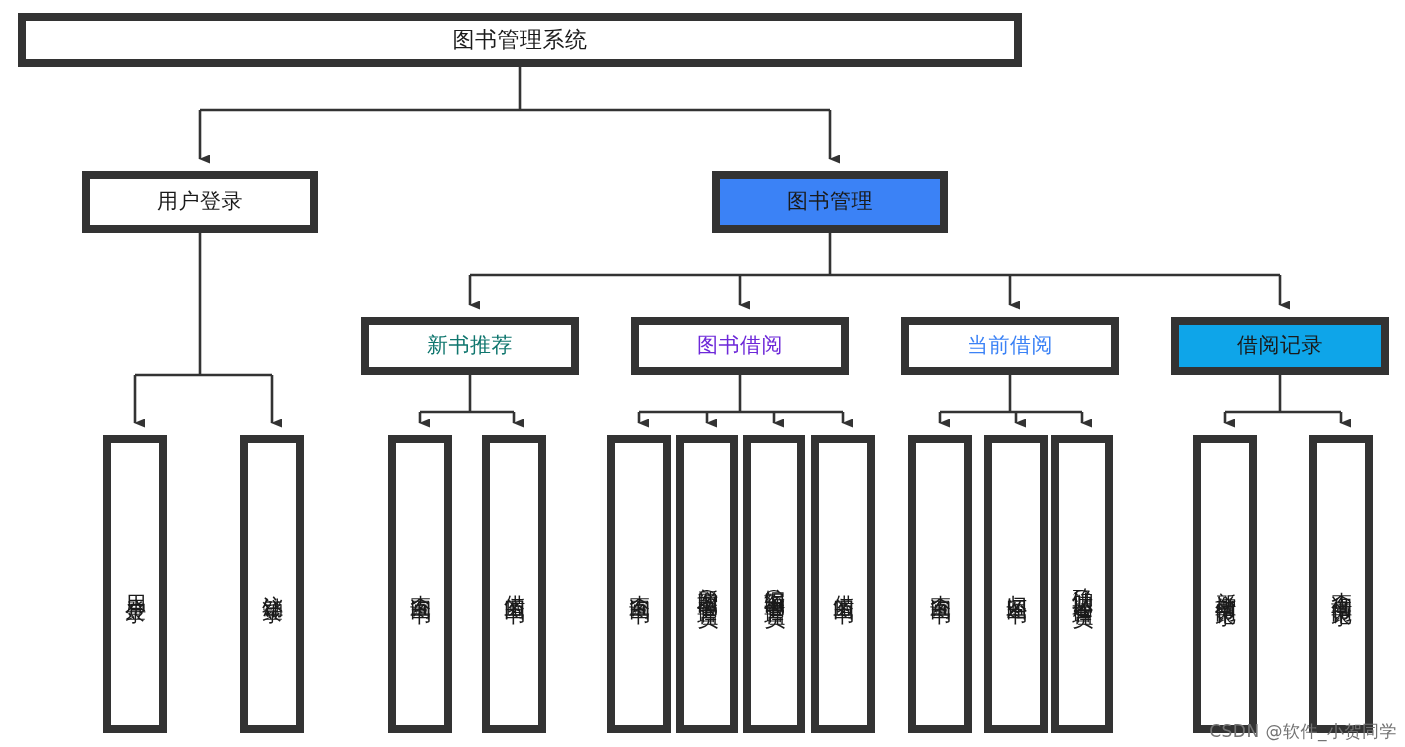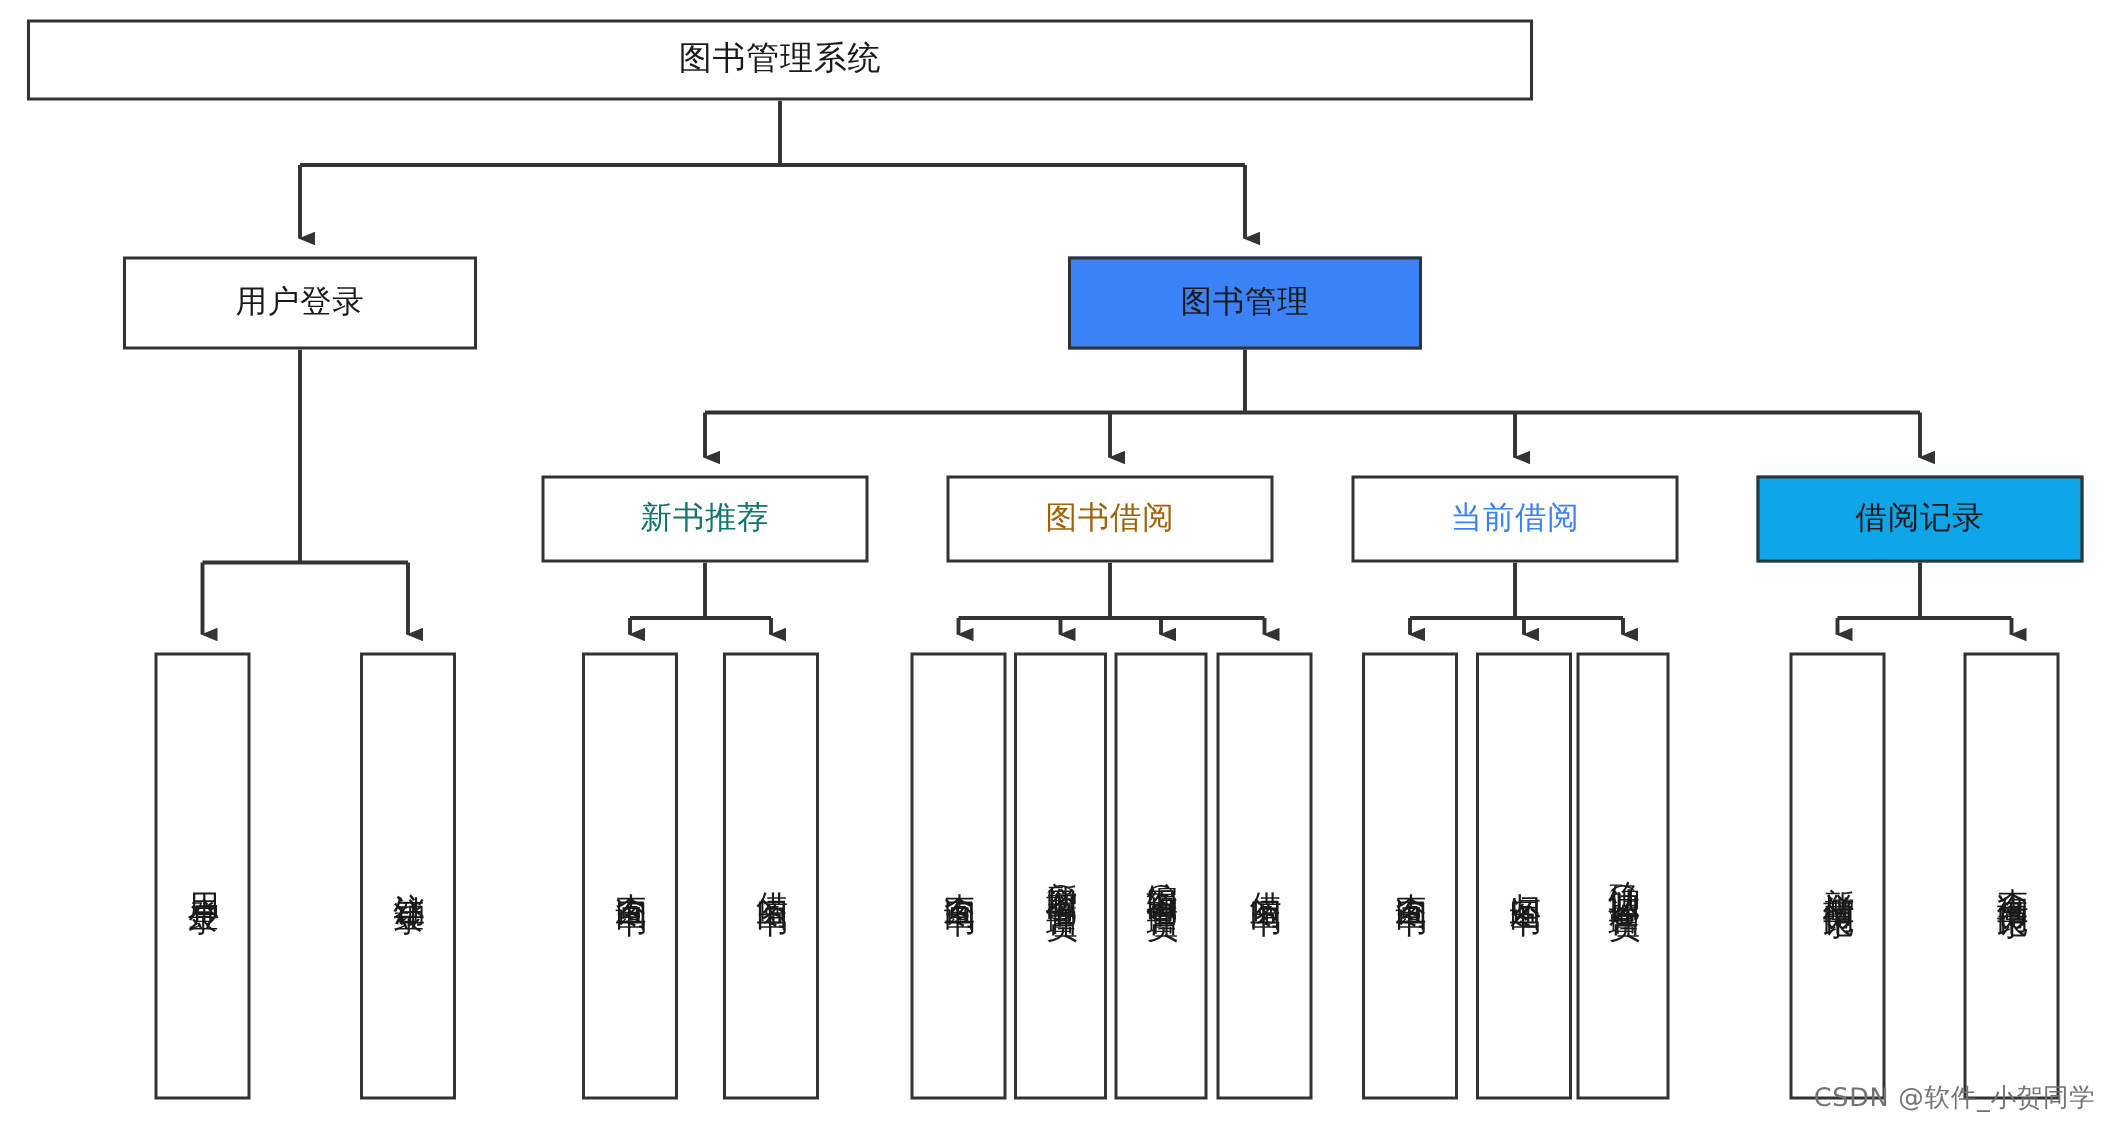--- a/index.html
+++ b/index.html
@@ -23,25 +23,26 @@
     position: absolute;
     top: 0;
     left: 0;
     width: 1405px;
     height: 747px;
   }
   .node-box {
     position: absolute;
     box-sizing: border-box;
     background: #ffffff;
-    border: 2px solid #d946ef;
+    border: 8px solid #d946ef;
     display: flex;
     align-items: center;
     justify-content: center;
     overflow: hidden;
+    font-family: Liberation Serif, serif;
   }
   .node-label {
     color: #1a1a1a;
     font-size: 21px;
     line-height: 1.12;
     letter-spacing: 0.5px;
     text-align: center;
     white-space: nowrap;
   }
   .node-box.vertical .node-label {
@@ -119,21 +120,21 @@
       <div class="node-box" style="left: 82px; top: 171px; width: 236px; height: 62px; border-color: rgb(51, 51, 51); background: rgb(255, 255, 255);">
         <span class="node-label" style="color: rgb(26, 26, 26);">用户登录</span>
       </div>
       <div class="node-box" style="left: 712px; top: 171px; width: 236px; height: 62px; border-color: rgb(51, 51, 51); background: #3b82f6;">
         <span class="node-label" style="color: rgb(26, 26, 26);">图书管理</span>
       </div>
       <div class="node-box" style="left: 361px; top: 317px; width: 218px; height: 58px; border-color: rgb(51, 51, 51); background: rgb(255, 255, 255);">
         <span class="node-label" style="color: #0f766e;">新书推荐</span>
       </div>
       <div class="node-box" style="left: 631px; top: 317px; width: 218px; height: 58px; border-color: rgb(51, 51, 51); background: rgb(255, 255, 255);">
-        <span class="node-label" style="color: #a16207;">图书借阅</span>
+        <span class="node-label" style="color: #6d28d9;">图书借阅</span>
       </div>
       <div class="node-box" style="left: 901px; top: 317px; width: 218px; height: 58px; border-color: rgb(51, 51, 51); background: rgb(255, 255, 255);">
         <span class="node-label" style="color: #3b82f6;">当前借阅</span>
       </div>
       <div class="node-box" style="left: 1171px; top: 317px; width: 218px; height: 58px; border-color: rgb(51, 51, 51); background: #0ea5e9;">
         <span class="node-label" style="color: rgb(26, 26, 26);">借阅记录</span>
       </div>
       <div class="node-box vertical" style="left: 103px; top: 435px; width: 64px; height: 298px; border-color: rgb(51, 51, 51); background: rgb(255, 255, 255);">
         <span class="node-label" style="color: rgb(26, 26, 26);">用户登录</span>
       </div>

